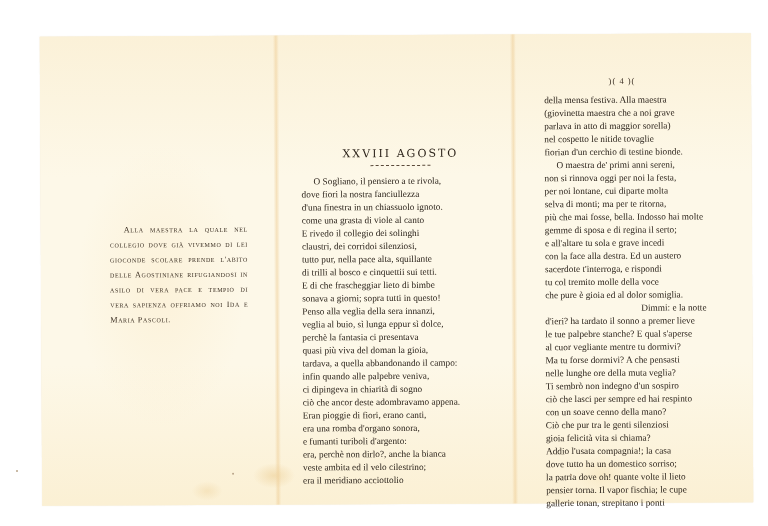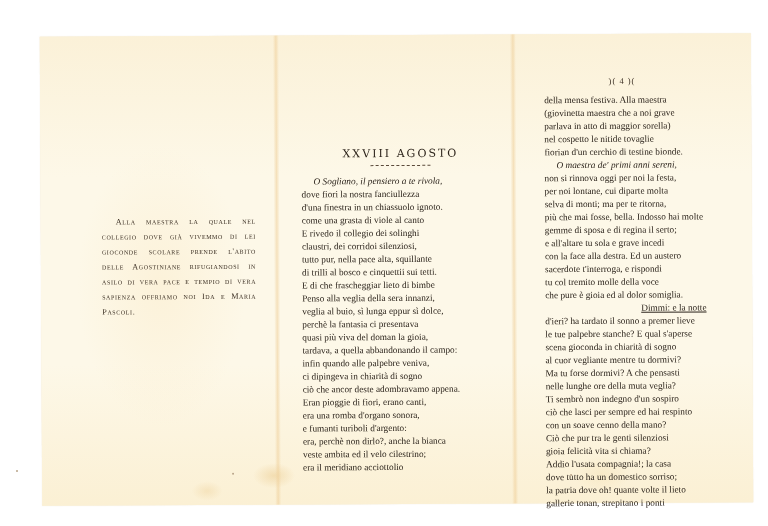--- a/index.html
+++ b/index.html
@@ -18,36 +18,36 @@
   }
   .fold { position:absolute; top:0; bottom:0; width:6px;
     background:linear-gradient(90deg, transparent, rgba(238,205,150,0.55), transparent); }
   .fold.f1 { left:233px; }
   .fold.f2 { left:470px; }
   .dedication {
     position:absolute; left:53px; top:170px; width:170px;
     font-size:8.2px; line-height:15px; color:#3a2e22; letter-spacing:0.6px;
     text-align:justify; font-variant:small-caps;
   }
-  .dedication p { margin:8px; text-indent:14px; }
+  .dedication p { margin:16px; text-indent:14px; }
   .poem-title {
     position:absolute; left:240px; top:112px; width:240px; text-align:center;
     font-size:11px; letter-spacing:2px; color:#2d241b; font-family:"DejaVu Serif",serif;
   }
   .title-rule {
     position:absolute; left:330px; top:130px; width:60px; height:1px;
     border-top:1px dashed #5a4a3a;
   }
   .col {
     position:absolute; font-size:9.3px; line-height:13px; color:#2b231b;
     white-space:nowrap;
   }
   .col .line { display:block; height:13px; }
-  .col .indent { padding-left:12px;font-style:italic; }
-  .col .far-indent { padding-left:96px;text-decoration:underline; }
+  .col .indent { padding-left:12px; }
+  .col .far-indent { padding-left:96px; }
   .col-left { left:261px; top:140px; }
   .col-right { left:504px; top:60px; }
   .page-number {
     position:absolute; left:552px; top:42px; width:60px; text-align:center;
     font-size:8.5px; color:#3a2e22; letter-spacing:1px;
   }
   .speck { position:absolute; width:2px; height:2px; border-radius:50%; background:#b8a48a; }
 </style>
 </head>
 <body>
@@ -66,20 +66,21 @@
   <div class="col col-left" id="col-left">
       <span class="line indent">O Sogliano, il pensiero a te rivola,</span>
       <span class="line">dove fiori la nostra fanciullezza</span>
       <span class="line">d'una finestra in un chiassuolo ignoto.</span>
       <span class="line">come una grasta di viole al canto</span>
       <span class="line">E rivedo il collegio dei solinghi</span>
       <span class="line">claustri, dei corridoi silenziosi,</span>
       <span class="line">tutto pur, nella pace alta, squillante</span>
       <span class="line">di trilli al bosco e cinquettii sui tetti.</span>
       <span class="line">E di che frascheggiar lieto di bimbe</span>
+      <span class="line">sonava a giorni; sopra tutti in questo!</span>
       <span class="line">Penso alla veglia della sera innanzi,</span>
       <span class="line">veglia al buio, sì lunga eppur sì dolce,</span>
       <span class="line">perchè la fantasia ci presentava</span>
       <span class="line">quasi più viva del doman la gioia,</span>
       <span class="line">tardava, a quella abbandonando il campo:</span>
       <span class="line">infin quando alle palpebre veniva,</span>
       <span class="line">ci dipingeva in chiarità di sogno</span>
       <span class="line">ciò che ancor deste adombravamo appena.</span>
       <span class="line">Eran pioggie di fiori, erano canti,</span>
       <span class="line">era una romba d'organo sonora,</span>
@@ -103,31 +104,31 @@
       <span class="line">più che mai fosse, bella. Indosso hai molte</span>
       <span class="line">gemme di sposa e di regina il serto;</span>
       <span class="line">e all'altare tu sola e grave incedi</span>
       <span class="line">con la face alla destra. Ed un austero</span>
       <span class="line">sacerdote t'interroga, e rispondi</span>
       <span class="line">tu col tremito molle della voce</span>
       <span class="line">che pure è gioia ed al dolor somiglia.</span>
       <span class="line far-indent">Dimmi: e la notte</span>
       <span class="line">d'ieri? ha tardato il sonno a premer lieve</span>
       <span class="line">le tue palpebre stanche? E qual s'aperse</span>
-      <span class="line">scena gioconda in chiarità di sogno</span>
       <span class="line">al cuor vegliante mentre tu dormivi?</span>
       <span class="line">Ma tu forse dormivi? A che pensasti</span>
       <span class="line">nelle lunghe ore della muta veglia?</span>
       <span class="line">Ti sembrò non indegno d'un sospiro</span>
       <span class="line">ciò che lasci per sempre ed hai respinto</span>
       <span class="line">con un soave cenno della mano?</span>
       <span class="line">Ciò che pur tra le genti silenziosi</span>
       <span class="line">gioia felicità vita si chiama?</span>
       <span class="line">Addio l'usata compagnia!; la casa</span>
       <span class="line">dove tutto ha un domestico sorriso;</span>
       <span class="line">la patria dove oh! quante volte il lieto</span>
+      <span class="line">pensier torna. Il vapor fischia; le cupe</span>
       <span class="line">gallerie tonan, strepitano i ponti</span>
     </div>
 
   <div class="speck" style="left:190px; top:437px;"></div>
   <div class="speck" style="left:528px; top:440px;"></div>
 </div>
 <div class="speck" style="left:16px; top:470px;"></div>
 
 </body></html>

